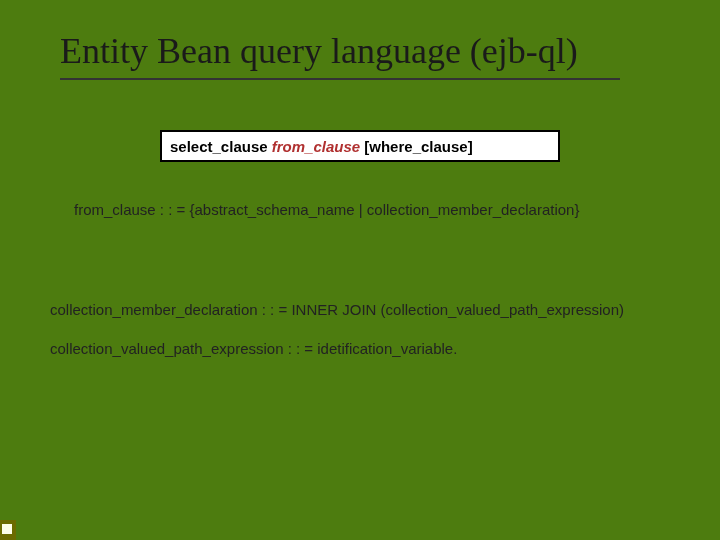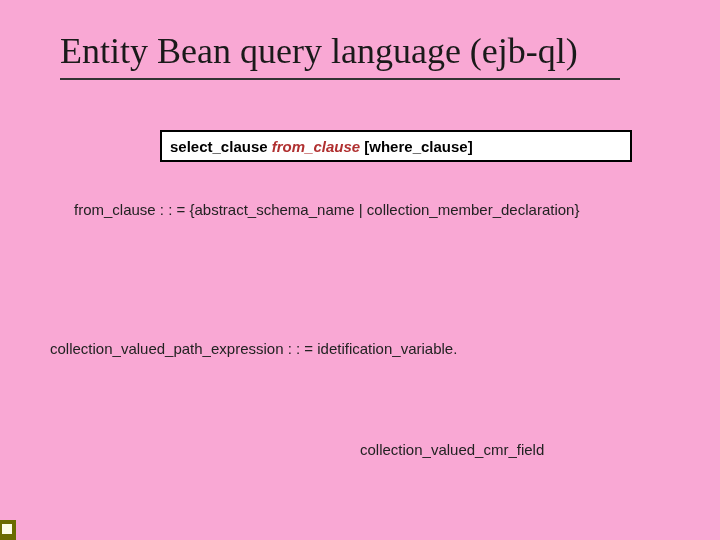--- a/index.html
+++ b/index.html
@@ -10,21 +10,21 @@
     overflow: hidden;
   }
   body {
     background: #ffffff;
     font-family: Arial, Helvetica, sans-serif;
   }
   .slide {
     position: relative;
     width: 720px;
     height: 540px;
-    background: #f9a8d4;
+    background: #4d7c0f;
     box-sizing: border-box;
   }
   .title {
     position: absolute;
     top: 30px;
     left: 60px;
     right: 40px;
     font-family: "Times New Roman", Times, serif;
     font-size: 36px;
     color: #1a1a1a;
@@ -35,21 +35,21 @@
     top: 78px;
     left: 60px;
     width: 560px;
     height: 2px;
     background: #333;
   }
   .syntax-box {
     position: absolute;
     top: 130px;
     left: 160px;
-    width: 472px;
+    width: 400px;
     height: 32px;
     border: 2px solid #000;
     background: #ffffff;
     box-sizing: border-box;
     display: flex;
     align-items: center;
     padding-left: 8px;
   }
   .syntax-text {
     font-size: 15px;
@@ -99,17 +99,17 @@
   <div class="title">Entity Bean query language (ejb-ql)</div>
   <div class="title-underline"></div>
 
   <div class="syntax-box">
     <span class="syntax-text">
       <span>select_clause </span><span class="syntax-from">from_clause</span><span> [where_clause]</span>
     </span>
   </div>
 
   <div class="body-text l1">from_clause : : = {abstract_schema_name  |   collection_member_declaration}</div>
+  <div class="body-text l3">collection_member_declaration : : = INNER JOIN  (collection_valued_path_expression)</div>
   <div class="body-text l4">collection_valued_path_expression : : = idetification_variable.</div>
-  <div class="body-text l6">collection_valued_cmr_field</div>
 
   <div class="corner-accent"></div>
 </div>
 
 </body></html>

